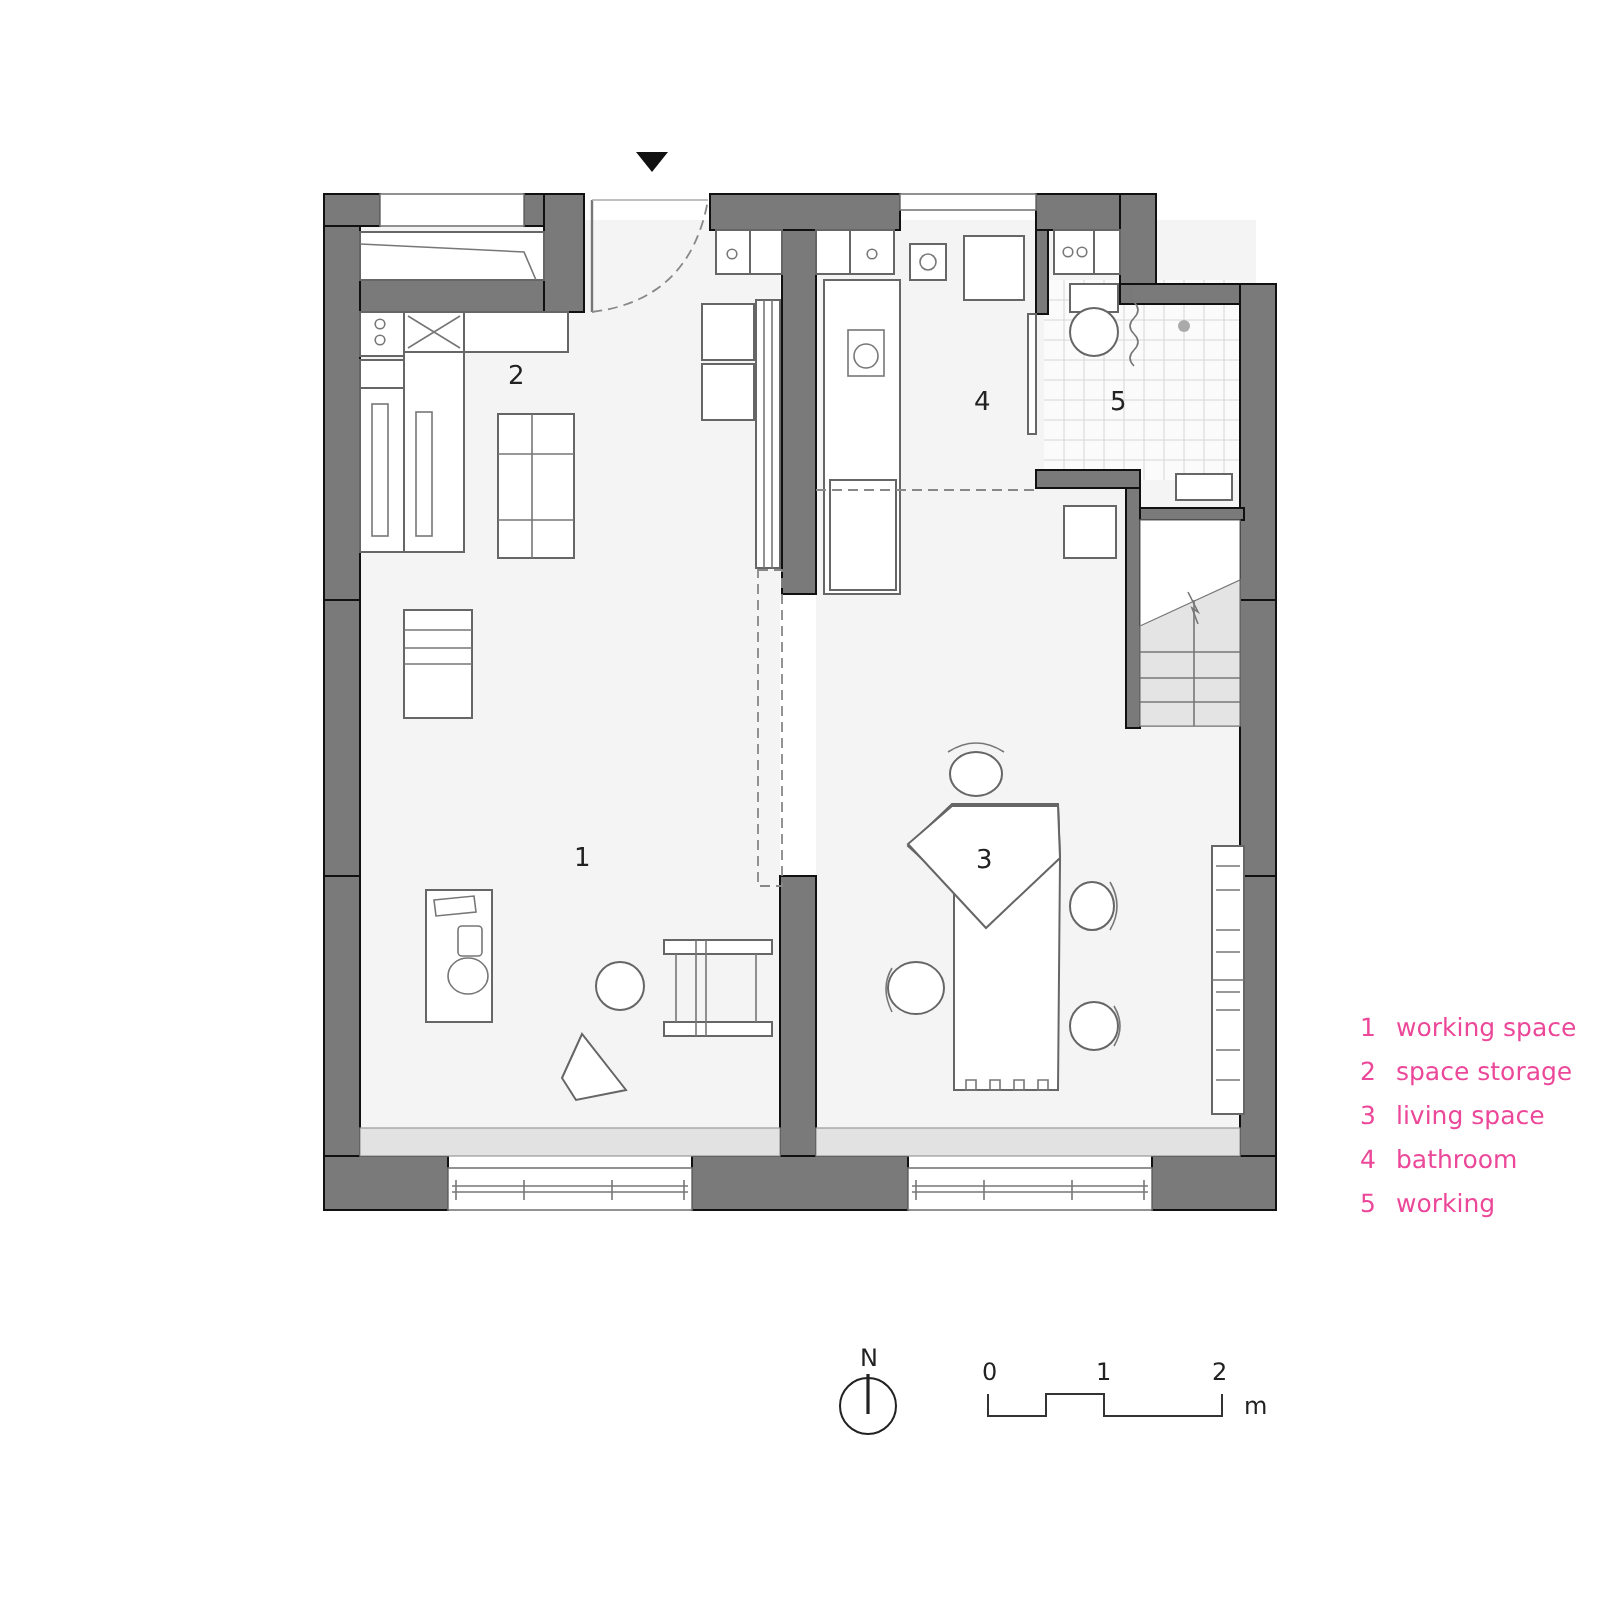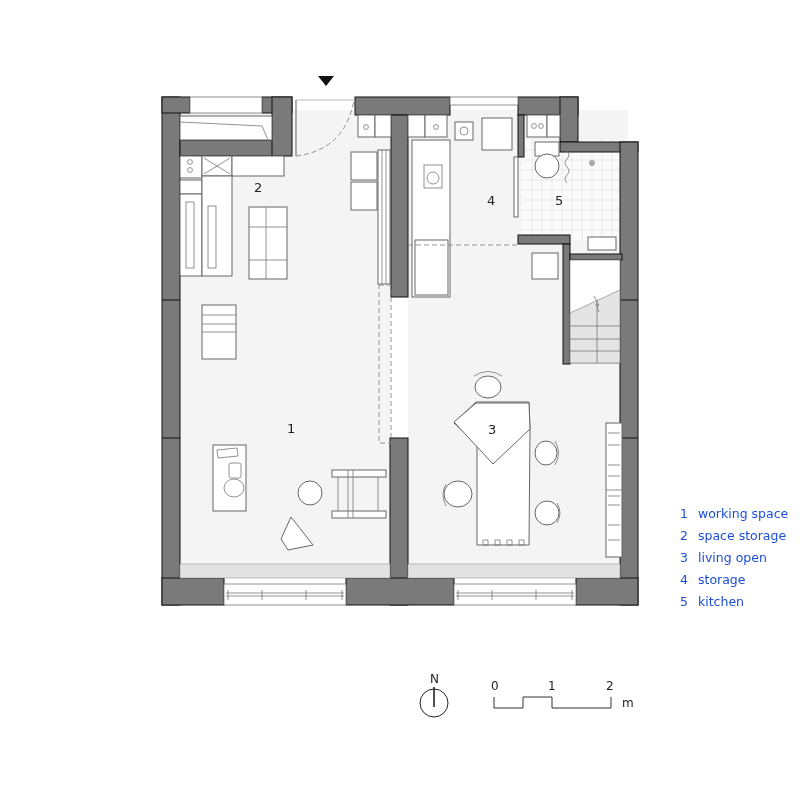--- a/index.html
+++ b/index.html
@@ -8,21 +8,21 @@
   #plan { position:absolute; left:0; top:0; width:800px; height:800px; }
   .wall { fill:#7a7a7a; stroke:#111; stroke-width:1; }
   .floor { fill:#f4f4f4; }
   .furn { fill:#ffffff; stroke:#666; stroke-width:1; }
   .furn-thin { fill:none; stroke:#777; stroke-width:0.8; }
   .dash { fill:none; stroke:#888; stroke-width:0.9; stroke-dasharray:5 3; }
   .sill { fill:#e2e2e2; stroke:#999; stroke-width:0.6; }
   .tile { fill:none; stroke:#d6d6d6; stroke-width:0.5; }
   .room-num { font-size:13px; fill:#222; font-family:"DejaVu Sans", sans-serif; }
   .legend { position:absolute; left:680px; top:503px; font-size:12.5px; line-height:22px;
-            font-family:"DejaVu Sans", sans-serif; color:#1d4ed8; }
+            font-family:"DejaVu Sans", sans-serif; color:#ec4899; }
   .legend-item { white-space:nowrap; }
   .legend-item .num { display:inline-block; width:14px; }
   .scale-text { font-size:12px; fill:#222; font-family:"DejaVu Sans", sans-serif; }
 </style>
 </head>
 <body>
 
 <svg id="plan" viewBox="0 0 800 800" xmlns="http://www.w3.org/2000/svg">
 
   <rect class="floor" x="180" y="110" width="210" height="465"></rect>
@@ -194,16 +194,16 @@
     <text class="scale-text" x="548" y="690">1</text>
     <text class="scale-text" x="606" y="690">2</text>
     <path d="M494 697 V708 H523 V697 H552 V708 H611 V697" fill="none" stroke="#333" stroke-width="1"></path>
     <text class="scale-text" x="622" y="707">m</text>
   </g>
 </svg>
 
 <div class="legend">
   <div class="legend-item"><span class="num">1</span> <span>working space</span></div>
   <div class="legend-item"><span class="num">2</span> <span>space storage</span></div>
-  <div class="legend-item"><span class="num">3</span> <span>living open</span></div>
-  <div class="legend-item"><span class="num">4</span> <span>storage</span></div>
-  <div class="legend-item"><span class="num">5</span> <span>kitchen</span></div>
+  <div class="legend-item"><span class="num">3</span> <span>living space</span></div>
+  <div class="legend-item"><span class="num">4</span> <span>bathroom</span></div>
+  <div class="legend-item"><span class="num">5</span> <span>working</span></div>
 </div>
 
 </body></html>

